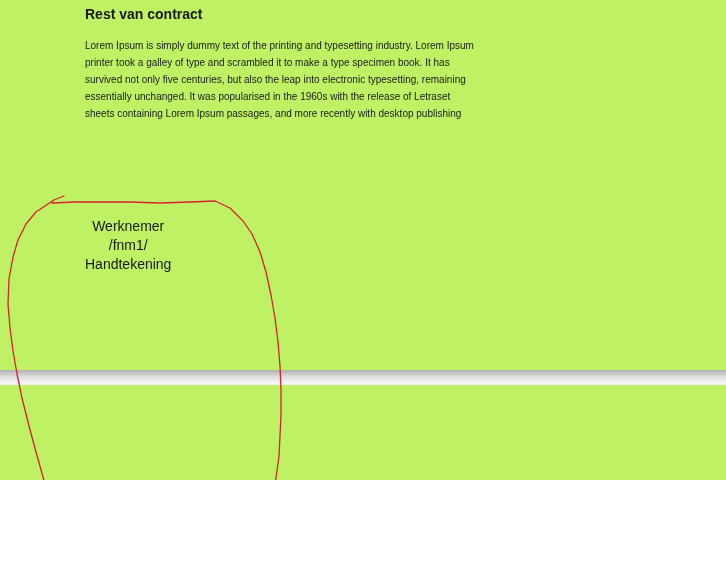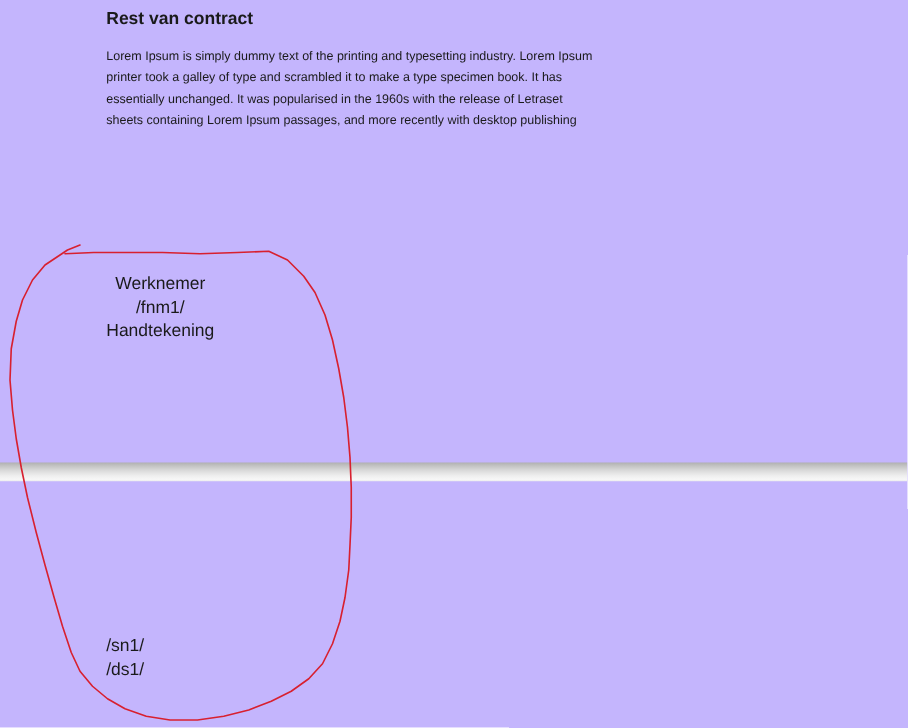--- a/index.html
+++ b/index.html
@@ -4,22 +4,22 @@
 <style>
   html, body {
     margin: 0;
     padding: 0;
     background: #ffffff;
     font-family: "Liberation Sans", "DejaVu Sans", sans-serif;
   }
   .page {
     position: relative;
     width: 726px;
-    height: 582px;
-    background: #c4b5fd;
+    height: 480px;
+    background: #bef264;
     overflow: hidden;
   }
   .doc-heading {
     position: absolute;
     left: 85px;
     top: 6px;
     font-size: 14px;
     font-weight: bold;
     color: #1a1a1a;
     white-space: nowrap;
@@ -73,20 +73,21 @@
 </head>
 <body>
 
 <div class="page">
 
   <div class="doc-heading">Rest van contract</div>
 
   <div class="paragraph">
     <div class="line">Lorem Ipsum is simply dummy text of the printing and typesetting industry. Lorem Ipsum</div>
     <div class="line">printer took a galley of type and scrambled it to make a type specimen book. It has</div>
+    <div class="line">survived not only five centuries, but also the leap into electronic typesetting, remaining</div>
     <div class="line">essentially unchanged. It was popularised in the 1960s with the release of Letraset</div>
     <div class="line">sheets containing Lorem Ipsum passages, and more recently with desktop publishing</div>
   </div>
 
   <div class="sig-block top">
     <div class="line">Werknemer</div>
     <div class="line">/fnm1/</div>
     <div class="line">Handtekening</div>
   </div>
 

